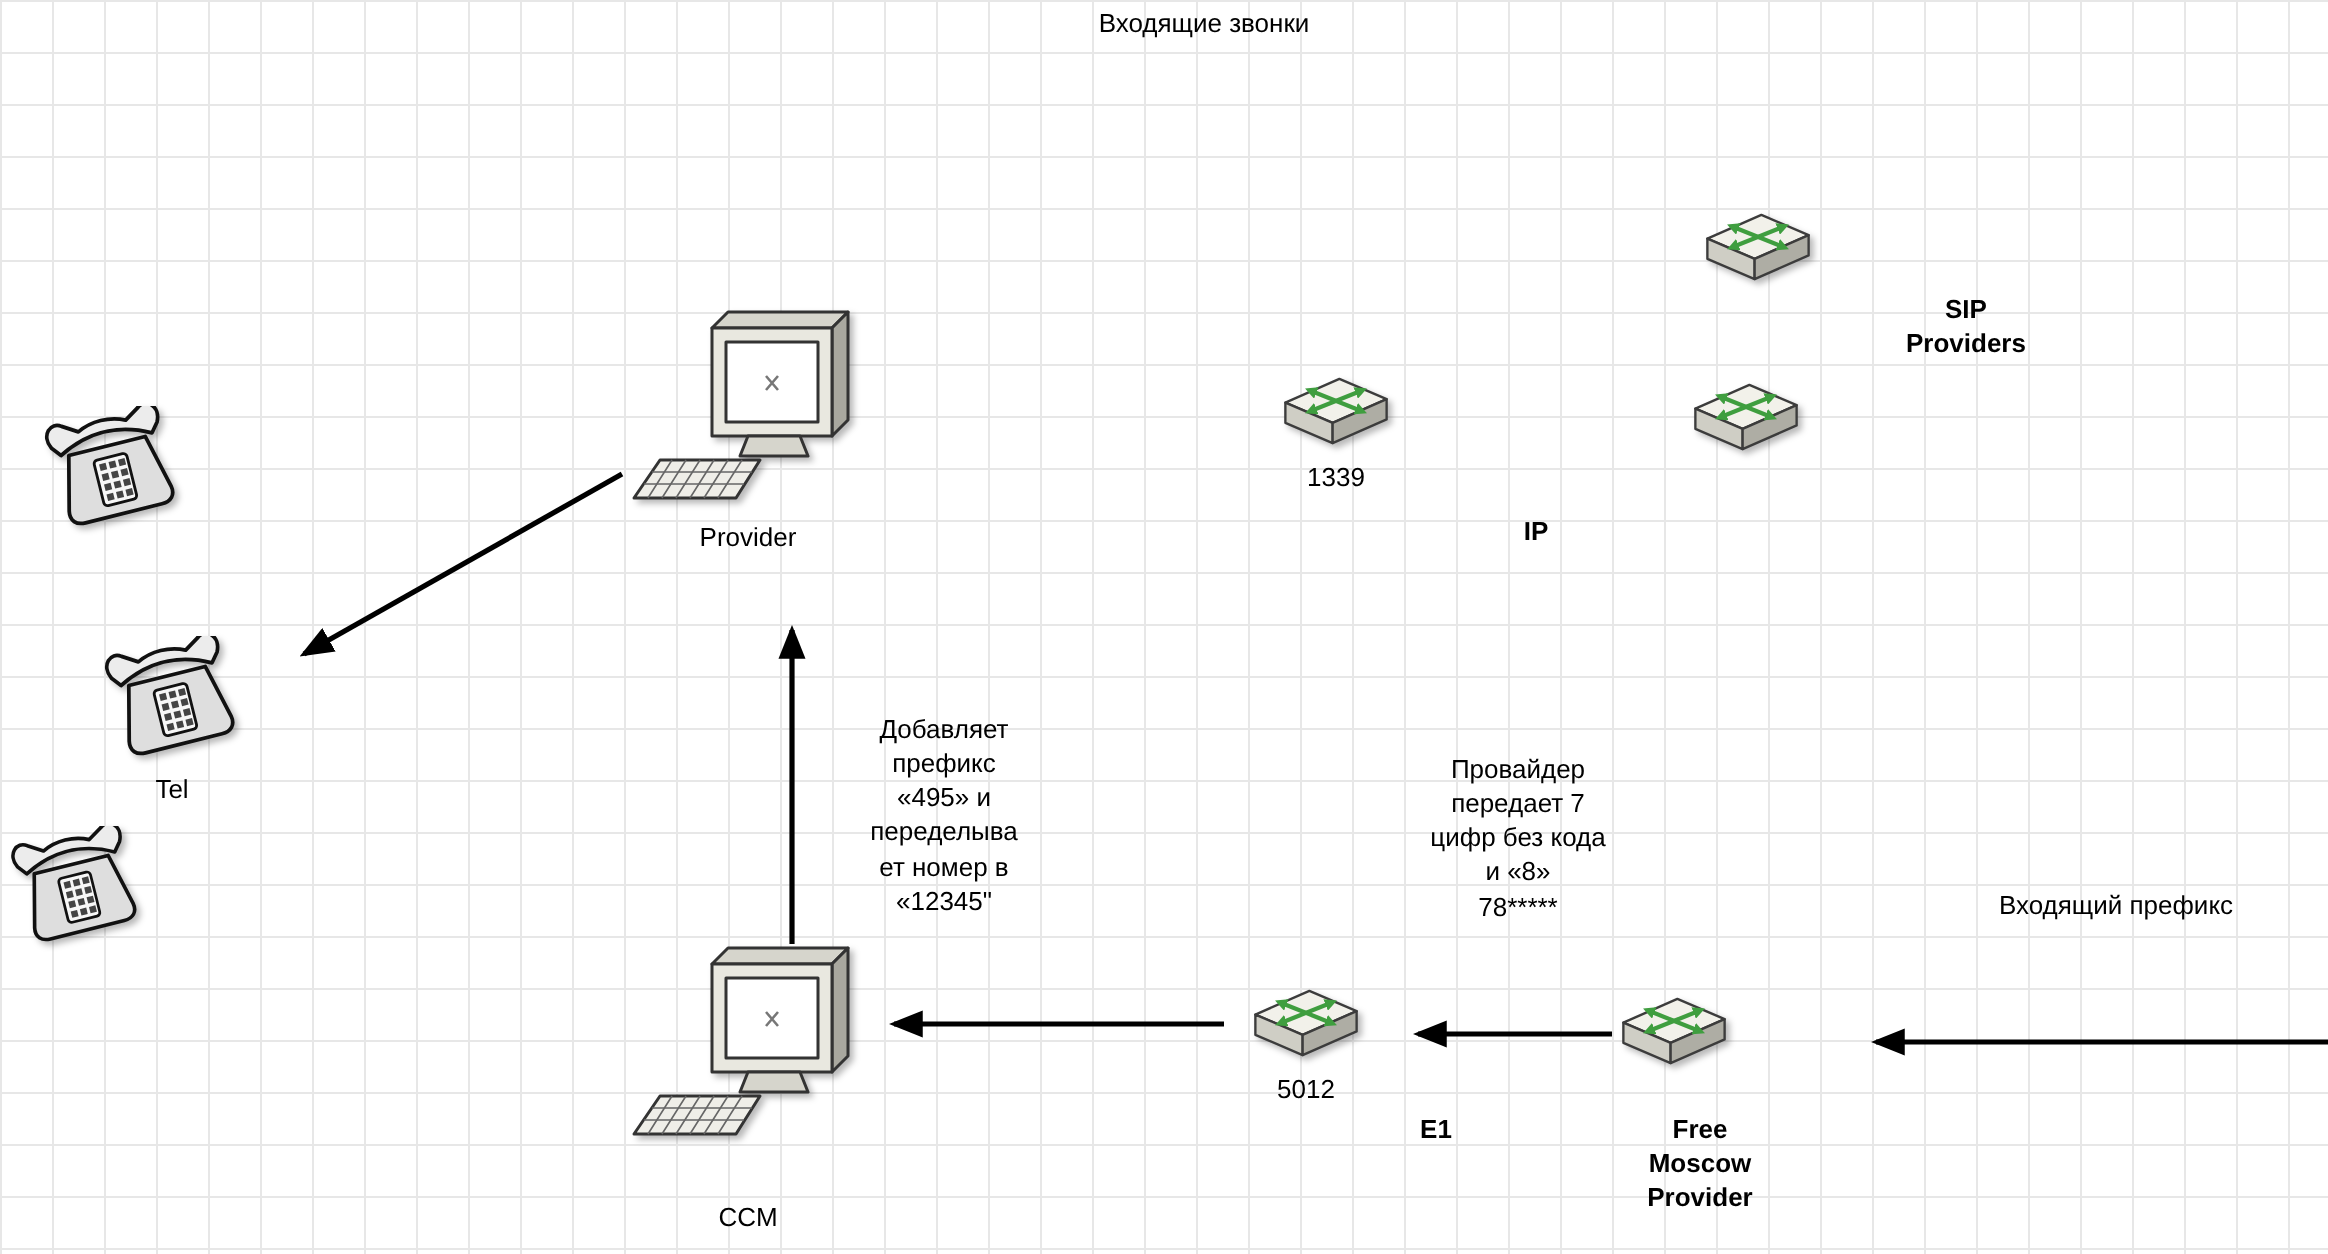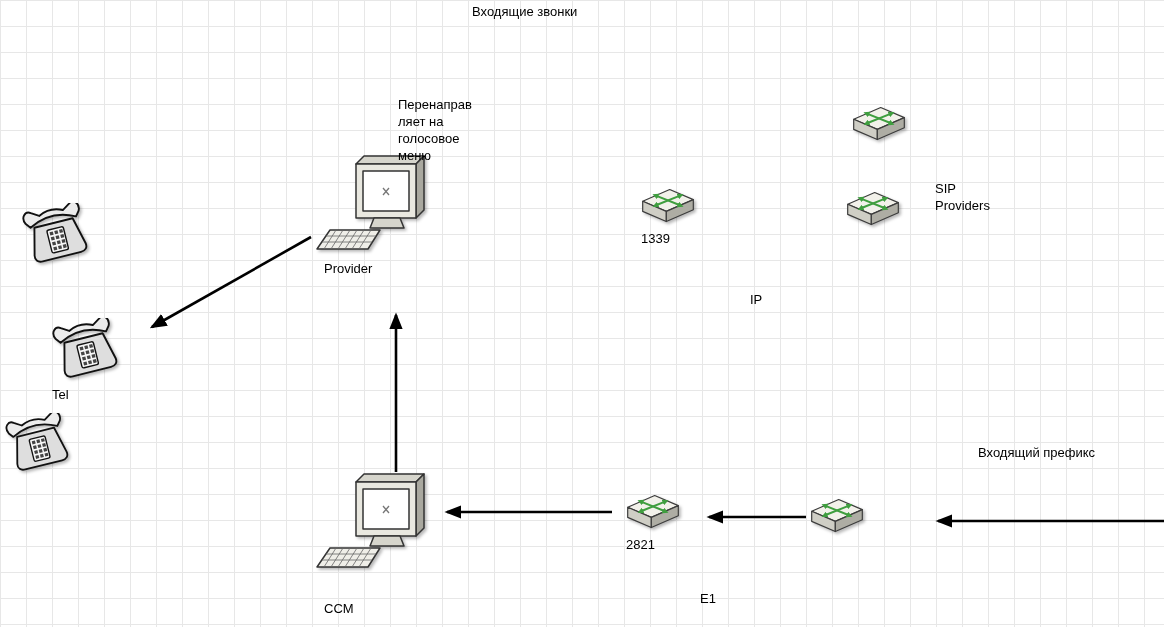--- a/index.html
+++ b/index.html
@@ -16,23 +16,23 @@
       linear-gradient(to bottom, #e7e7e7 1px, transparent 1px);
     background-size:26px 26px;
   }
   #connectors { position:absolute; left:0; top:0; z-index:1; }
   .arrow { stroke:#000; stroke-width:2.6; }
   .node { position:absolute; z-index:2; }
   .icon { filter: drop-shadow(2px 2px 1.5px rgba(0,0,0,0.28)); }
   .lbl {
     position:absolute; z-index:3;
     font-size:13px; line-height:1.32;
-    white-space:pre-line;
+    text-align:center; white-space:pre-line;
   }
-  .bold { font-weight:normal;margin-top:34px; }
+  .bold { font-weight:bold; }
 </style>
 </head>
 <body>
 
 <div id="canvas">
 
   <svg width="0" height="0" style="position:absolute" aria-hidden="true">
     <defs>
       <marker id="arrowhead" viewBox="0 0 10 8" refX="8.5" refY="4" markerWidth="6.5" markerHeight="5.2" orient="auto">
         <path d="M0,0 L10,4 L0,8 Z" fill="#000"></path>
@@ -107,29 +107,31 @@
       <use href="#sym-phone" xlink:href="#sym-phone"></use>
     </svg>
   <svg class="node icon" style="left:52px;top:318px" width="68" height="60">
       <use href="#sym-phone" xlink:href="#sym-phone"></use>
     </svg>
   <div class="lbl" style="left:52px;top:386px;width:68px">Tel</div>
   <svg class="node icon" style="left:5px;top:413px" width="66" height="58">
       <use href="#sym-phone" xlink:href="#sym-phone"></use>
     </svg>
 
-  <div class="lbl" style="left:398px;top:96px;width:106px">Перенаправ
-ляет на
-голосовое
-меню</div>
   <svg class="node icon" style="left:314px;top:154px" width="120" height="100">
       <use href="#sym-pc" xlink:href="#sym-pc"></use>
     </svg>
   <div class="lbl" style="left:324px;top:260px;width:100px">Provider</div>
 
+  <div class="lbl" style="left:414px;top:356px;width:116px">Добавляет
+префикс
+«495» и
+переделыва
+ет номер в
+«12345"</div>
   <svg class="node icon" style="left:314px;top:472px" width="120" height="100">
       <use href="#sym-pc" xlink:href="#sym-pc"></use>
     </svg>
   <div class="lbl" style="left:324px;top:600px;width:100px">CCM</div>
 
   <svg class="node icon" style="left:641px;top:186px" width="54" height="39">
       <use href="#sym-router" xlink:href="#sym-router"></use>
     </svg>
   <div class="lbl" style="left:641px;top:230px;width:54px">1339</div>
 
@@ -140,24 +142,32 @@
     </svg>
   <svg class="node icon" style="left:846px;top:189px" width="54" height="39">
       <use href="#sym-router" xlink:href="#sym-router"></use>
     </svg>
   <div class="lbl bold" style="left:935px;top:146px;width:96px">SIP
 Providers</div>
 
   <svg class="node icon" style="left:626px;top:492px" width="54" height="39">
       <use href="#sym-router" xlink:href="#sym-router"></use>
     </svg>
-  <div class="lbl" style="left:626px;top:536px;width:54px">2821</div>
+  <div class="lbl" style="left:626px;top:536px;width:54px">5012</div>
 
+  <div class="lbl" style="left:698px;top:376px;width:122px">Провайдер
+передает 7
+цифр без кода
+и «8»
+78*****</div>
 
   <div class="lbl bold" style="left:700px;top:556px;width:36px">E1</div>
 
   <svg class="node icon" style="left:810px;top:496px" width="54" height="39">
       <use href="#sym-router" xlink:href="#sym-router"></use>
     </svg>
+  <div class="lbl bold" style="left:804px;top:556px;width:92px">Free
+Moscow
+Provider</div>
 
   <div class="lbl" style="left:978px;top:444px;width:160px">Входящий префикс</div>
 
 </div>
 
 </body></html>

